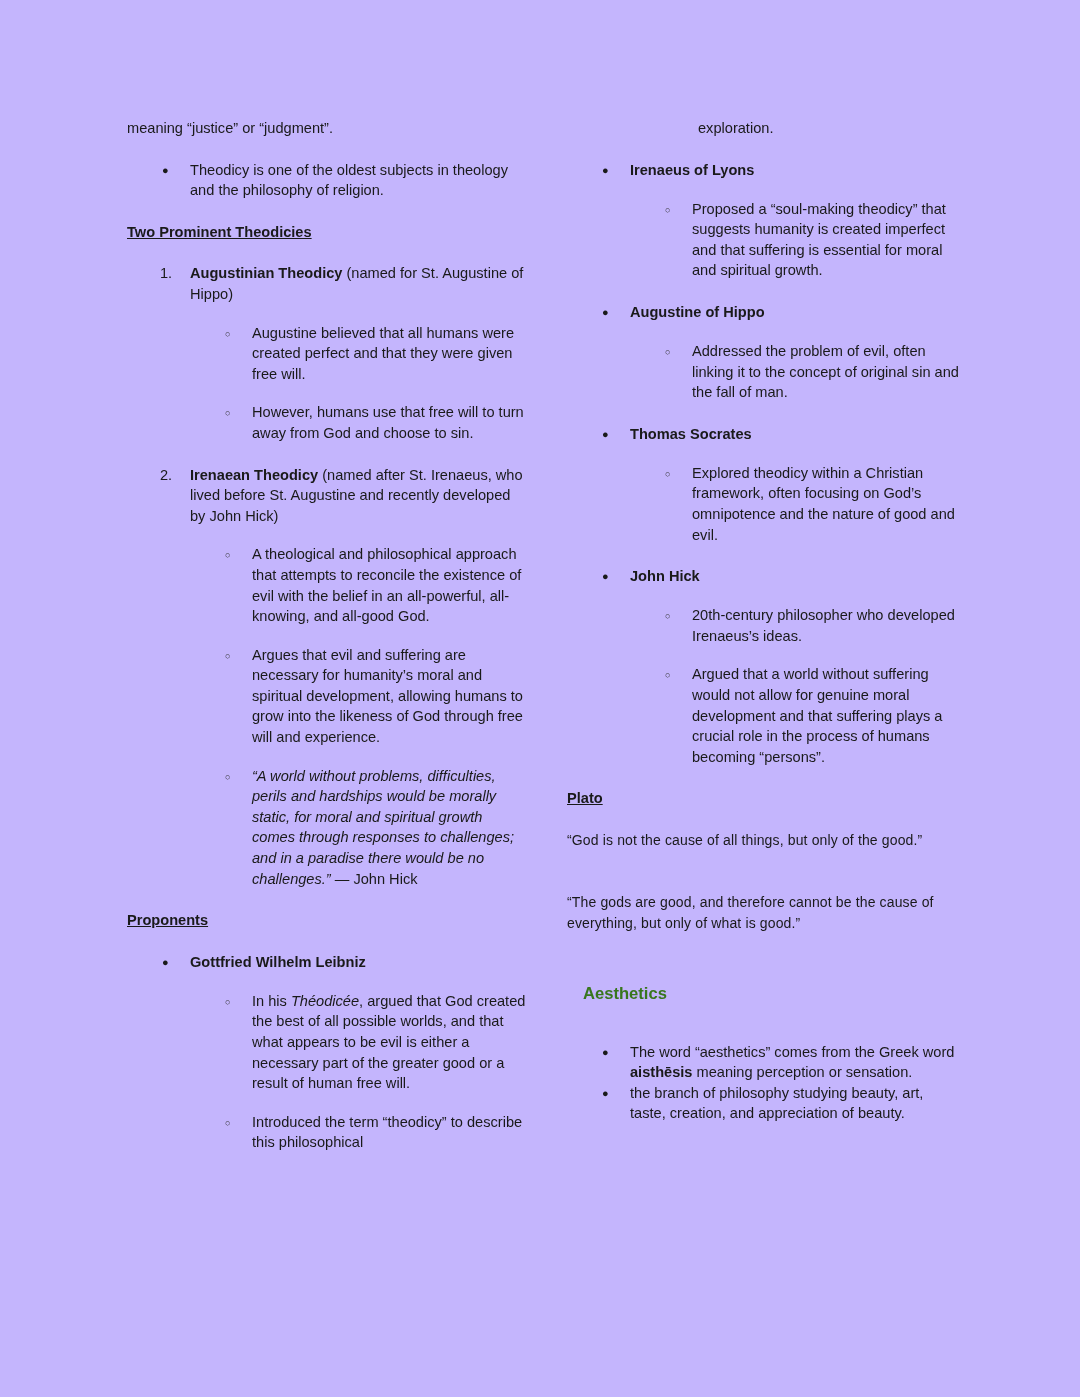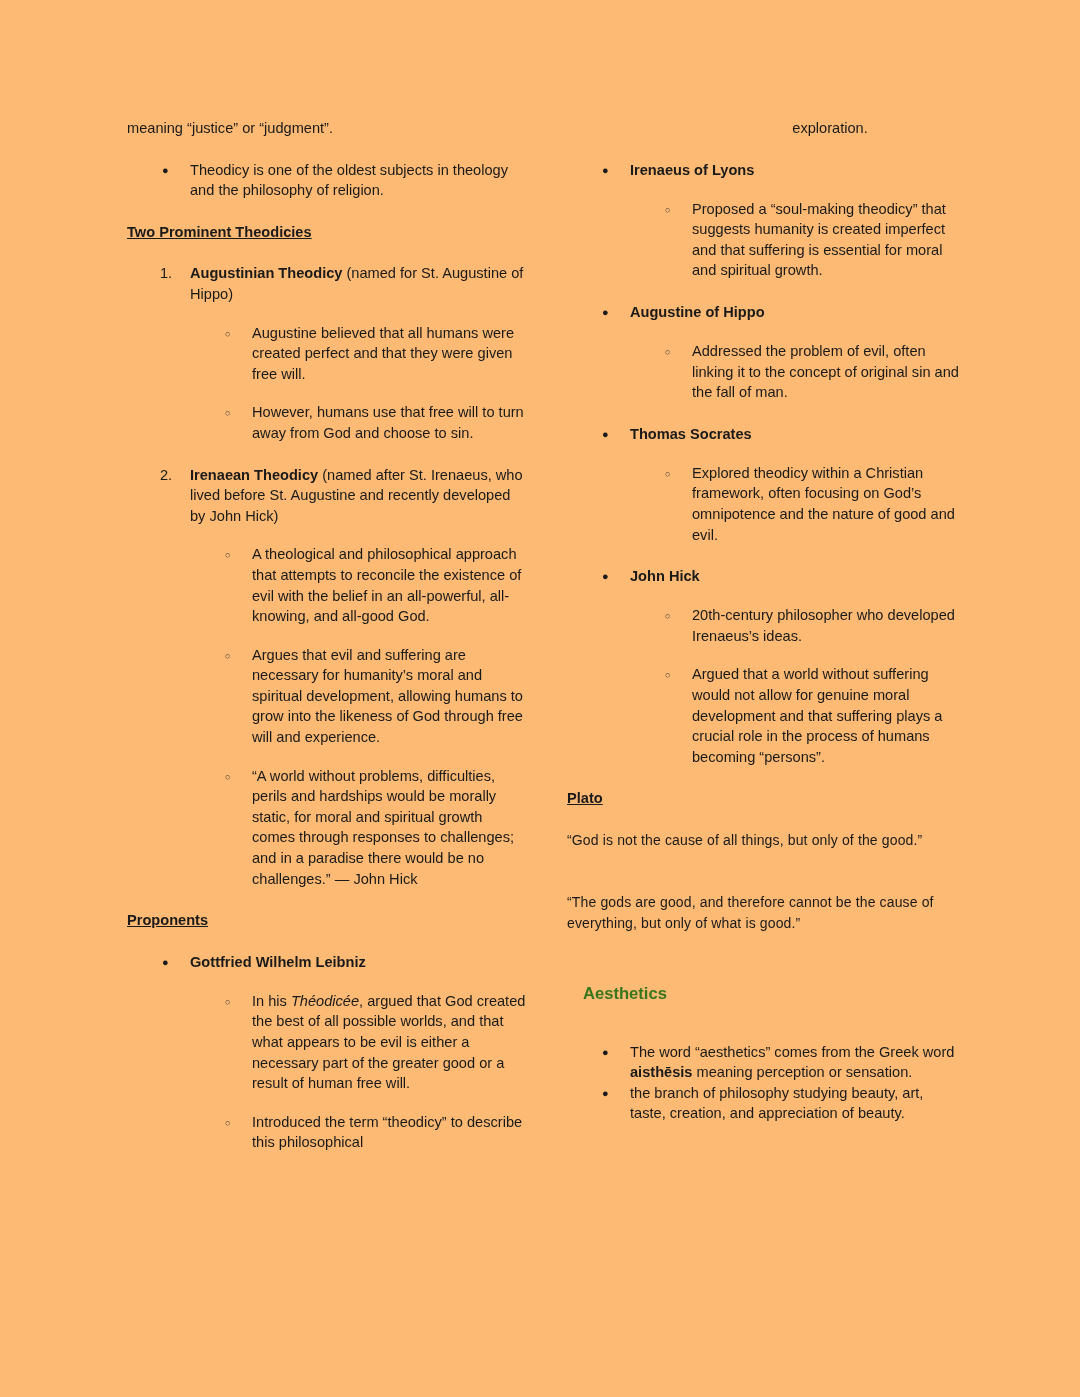--- a/index.html
+++ b/index.html
@@ -13,21 +13,21 @@
     font-family: "Liberation Sans", sans-serif;
     color: #1a1a1a;
     position: relative;
     overflow: hidden;
   }
   .page {
     position: absolute;
     left: 0; top: 0;
     width: 1080px;
     height: 1397px;
-    background: #fdba74;
+    background: #c4b5fd;
   }
   .col {
     position: absolute;
     top: 118px;
   }
   .col-left  { left: 127px; width: 400px; }
   .col-right { left: 567px; width: 395px; }
 
   
   .para {
@@ -81,21 +81,21 @@
   
   .lvl2 { margin-left: 98px; }
   .lvl2 > .marker { width: 27px; font-size: 9px; line-height: 22px; color:#333; }
 
   .gap-lg { height: 21px; }
   .gap-md { height: 18px; }
   .gap-sm { height: 12px; }
 
   b, .b { font-weight: bold; }
   i, .i { font-style: italic; }
-  .quote-italic { }
+  .quote-italic { font-style: italic; }
   .attrib { font-style: normal; }
 </style>
 </head>
 <body>
 
 <div class="page">
 
   <div class="col col-left">
 
     <div class="cont-line">meaning “justice” or “judgment”.</div>
@@ -182,21 +182,21 @@
 
     <div class="row lvl2">
       <span class="marker">○</span>
       <span class="body">Introduced the term “theodicy” to describe this philosophical</span>
     </div>
 
   </div>
 
   <div class="col col-right">
 
-    <div class="cont-line" style="margin-left:131px;text-align:center;">exploration.</div>
+    <div class="cont-line" style="margin-left:131px;">exploration.</div>
 
     <div class="gap-lg"></div>
 
     <div class="row lvl1">
       <span class="marker">●</span>
       <span class="body b">Irenaeus of Lyons</span>
     </div>
     <div class="gap-md"></div>
     <div class="row lvl2">
       <span class="marker">○</span>

